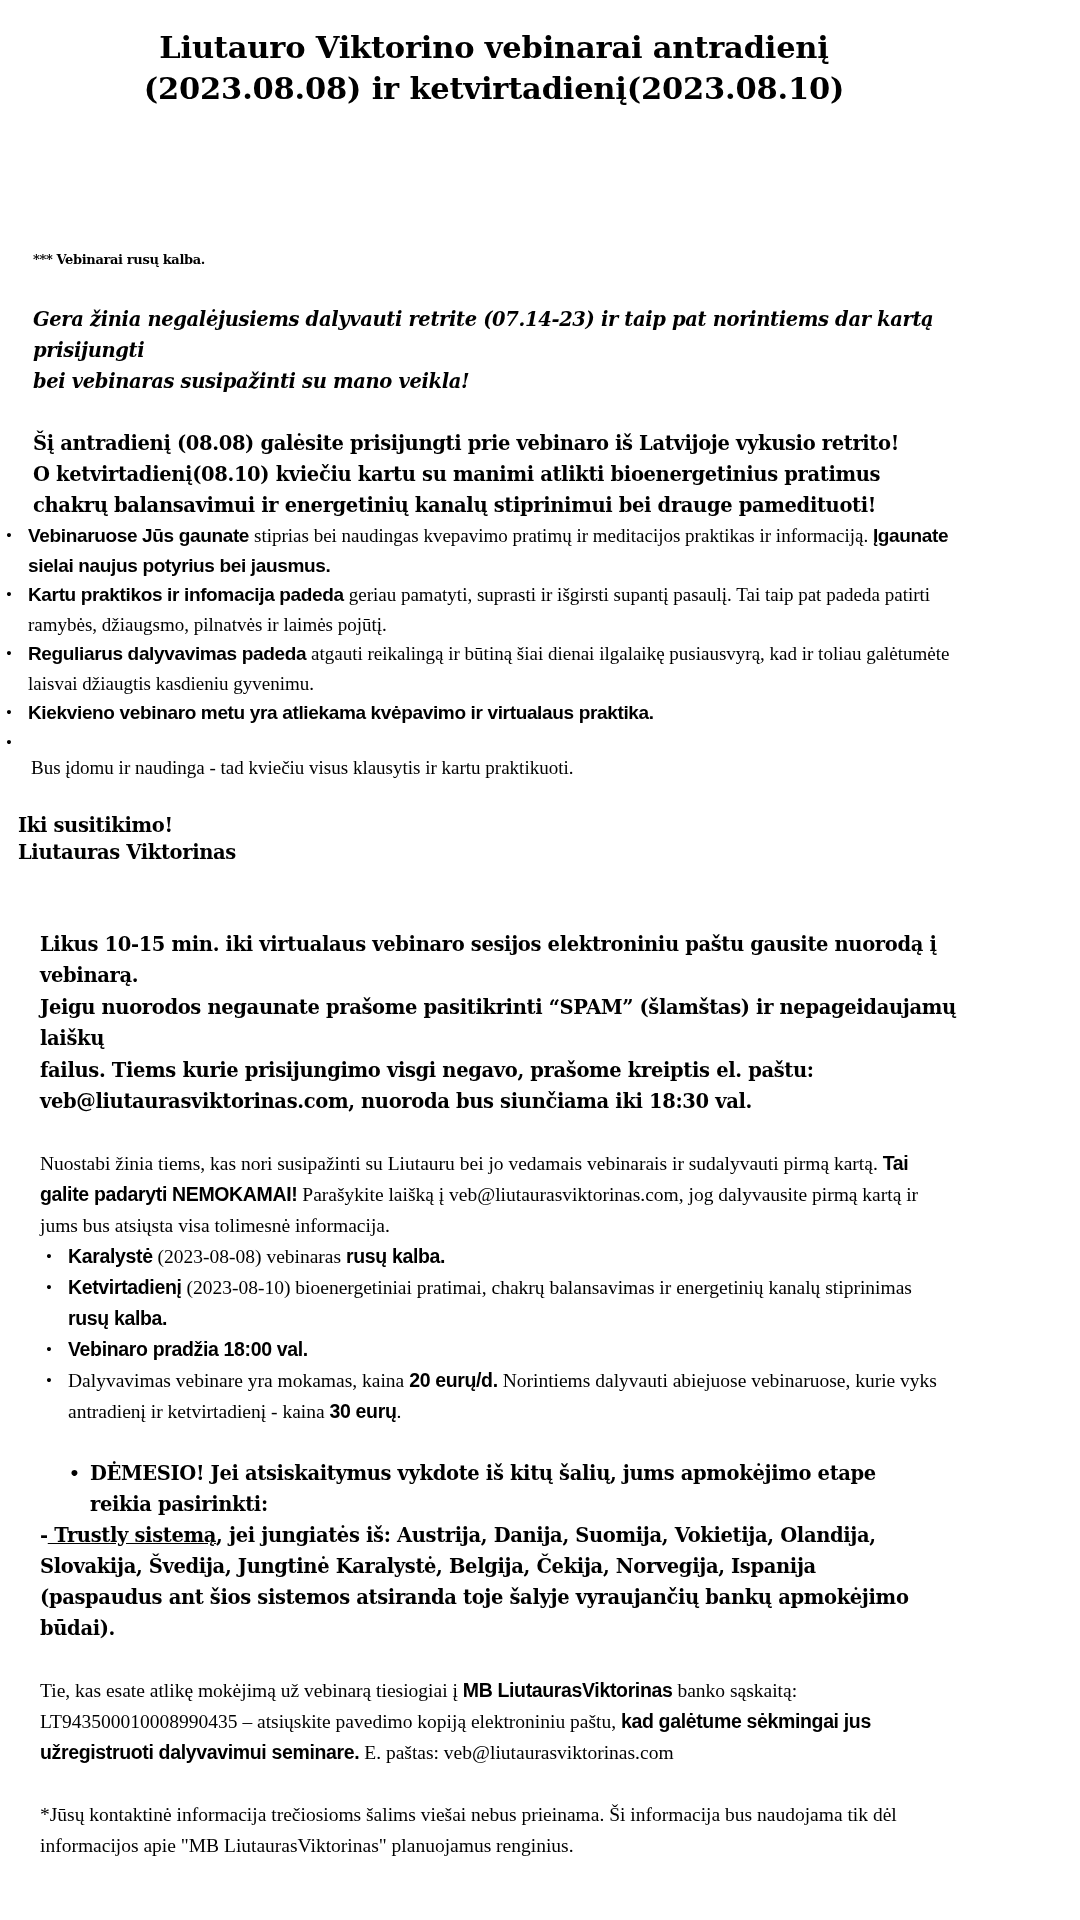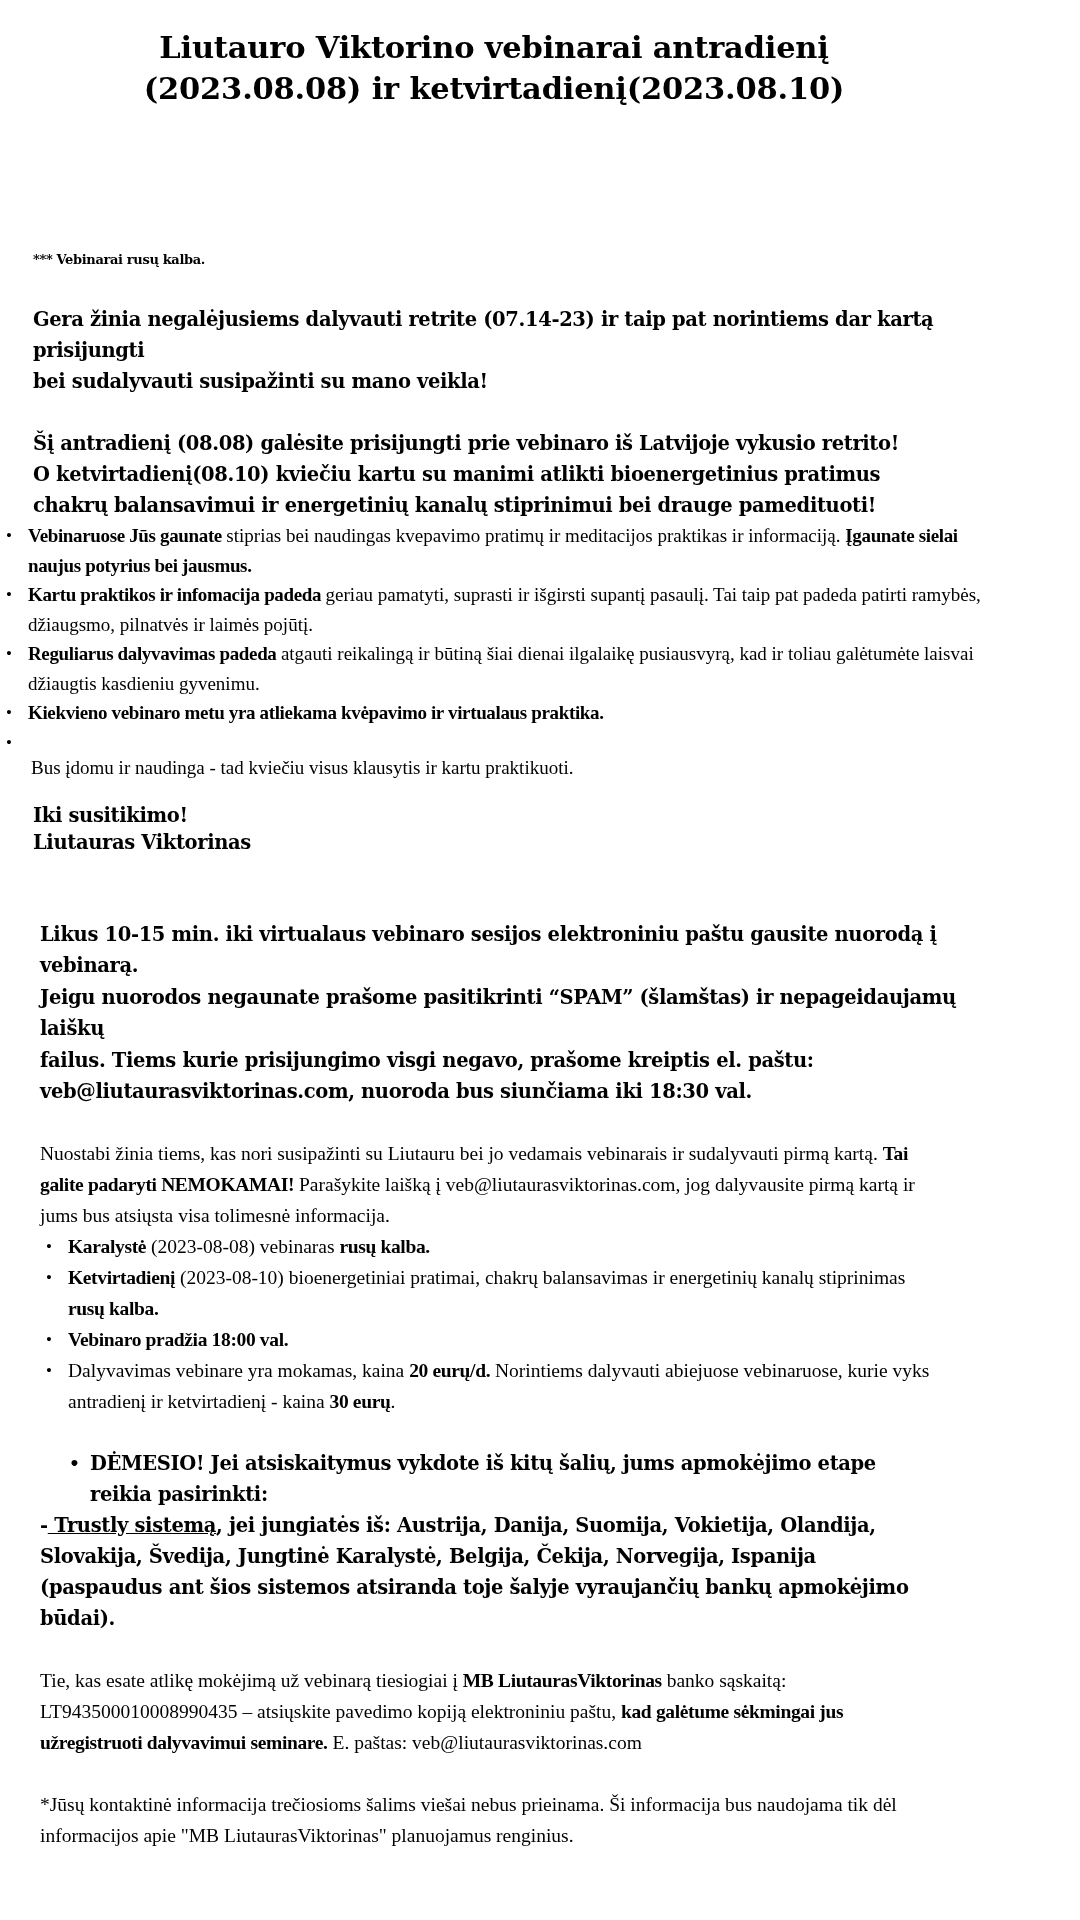--- a/index.html
+++ b/index.html
@@ -46,21 +46,21 @@
     font-family: "DejaVu Serif", "Liberation Serif", serif;
     font-weight: 700;
     letter-spacing: -0.35px;
   }
   .b-light {
     font-family: "Liberation Serif", "DejaVu Serif", serif;
     font-weight: 400;
   }
 
   strong, .seg-b {
-    font-family: Liberation Serif, serif;
+    font-family: Liberation Sans, sans-serif;
     font-weight: 700;
     letter-spacing: -0.35px;
   }
   .seg-r {
     font-family: "Liberation Serif", "DejaVu Serif", serif;
     font-weight: 400;
     letter-spacing: 0;
   }
   u, .seg-u { text-decoration: underline; }
 
@@ -71,20 +71,21 @@
   }
   .line-stars {
     font-size: 13px;
     line-height: 26px;
     margin-top: 138px;
   }
   .para-gera {
     font-size: 19.5px;
     line-height: 31px;
     margin-top: 31px;
+    font-style: italic;
   }
   .para-siantr {
     font-size: 19.5px;
     line-height: 31px;
     margin-top: 31px;
   }
 
   
   ul.blist {
     list-style: none;
@@ -116,22 +117,22 @@
   .list-one > li.empty-bullet { min-height: 25px; }
 
   .para-bus {
     font-size: 19px;
     line-height: 28px;
     margin-top: 1px;
     padding-left: 31px;
   }
 
   .sign-block {
-    margin-top: 20px;
-    padding-left: 33px;
+    margin-top: 30px;
+    padding-left: 18px;
     font-size: 19.5px;
     line-height: 27px;
   }
 
   
   .notice {
     margin-top: 63px;
     padding-left: 40px;
     padding-right: 22px;
     font-size: 19.5px;
@@ -184,21 +185,21 @@
 <div class="page">
 
   <h1 class="doc-title">Liutauro Viktorino vebinarai antradienį (2023.08.08) ir ketvirtadienį(2023.08.10)</h1>
 
   <div class="sec-top">
 
     <div class="block b-strong line-stars">*** Vebinarai rusų kalba.</div>
 
     <div class="block b-strong para-gera">
       <div>Gera žinia negalėjusiems dalyvauti retrite (07.14-23) ir taip pat norintiems dar kartą prisijungti</div>
-      <div> bei sudalyvauti susipažinti su mano veikla!</div>
+      <div> bei vebinaras susipažinti su mano veikla!</div>
     </div>
 
     <div class="block b-strong para-siantr">
       <div>Šį antradienį (08.08) galėsite prisijungti prie vebinaro iš Latvijoje vykusio retrito!</div>
       <div>O ketvirtadienį(08.10) kviečiu kartu su manimi atlikti bioenergetinius pratimus</div>
       <div>chakrų balansavimui ir energetinių kanalų stiprinimui bei drauge pamedituoti!</div>
     </div>
 
   </div>
 

